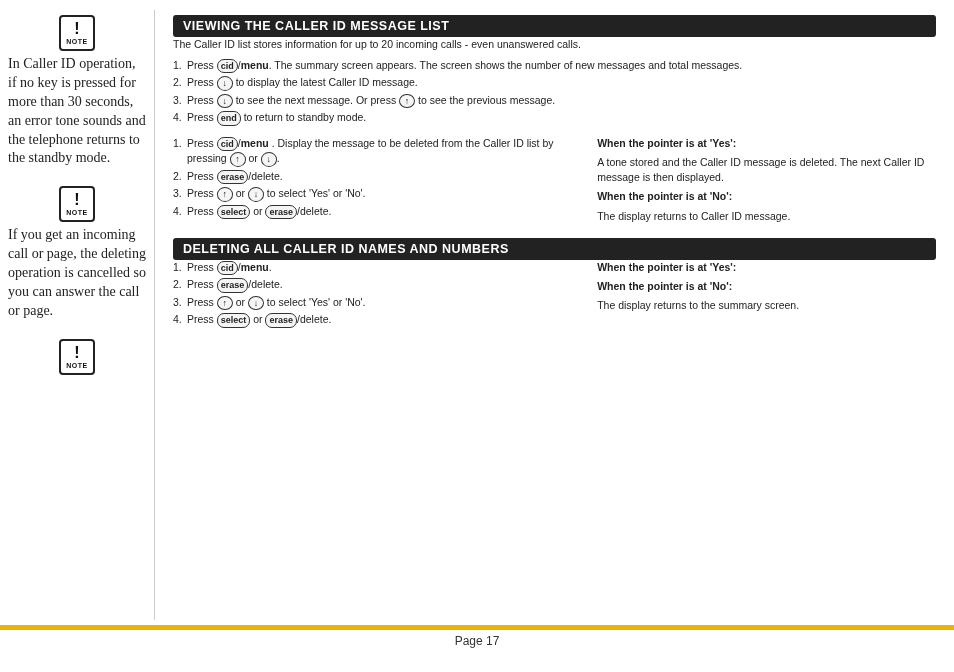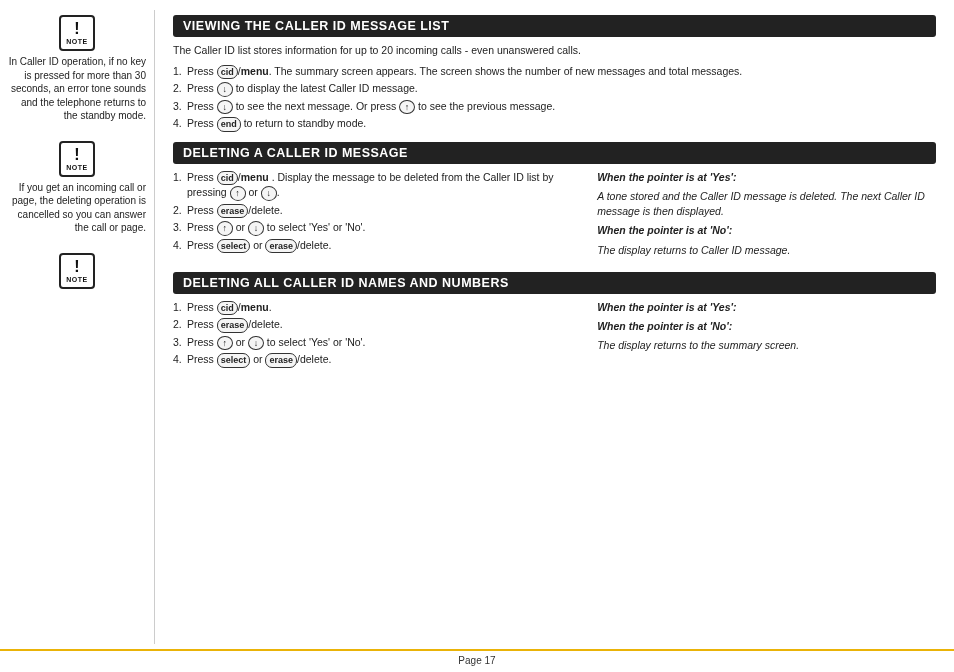--- a/index.html
+++ b/index.html
@@ -54,40 +54,40 @@
       line-height: 1;
     }
     .note-icon .note-label {
       font-size: 7px;
       font-weight: bold;
       color: #111;
       letter-spacing: 0.5px;
       margin-top: 1px;
     }
     .note-text {
-      font-size: 10px;
-      color: #222;
-      text-align: right;
+      font-size: 14px;
+      color: #222;
+      text-align: left;
       line-height: 1.35;
+      font-family: Liberation Serif, serif;
     }
     
     .main-content {
       flex: 1;
       padding: 5px 18px 5px 18px;
       overflow: hidden;
     }
     .section-header {
       background: #222;
       color: #fff;
       font-weight: bold;
       font-size: 12.5px;
       letter-spacing: 0.5px;
       padding: 4px 10px;
       border-radius: 3px;
-      margin-bottom: 6px;
       text-transform: uppercase;
     }
     .section-intro {
       font-size: 10.5px;
       color: #222;
       margin-bottom: 6px;
       line-height: 1.4;
     }
     .steps-list {
       list-style: none;
@@ -123,21 +123,20 @@
       font-size: 10.5px;
       color: #222;
       line-height: 1.45;
     }
     .right-col .when-text {
       font-weight: bold;
       font-size: 10.5px;
     }
     .right-col p {
       margin-bottom: 4px;
-      font-style: italic;
     }
     
     .btn-inline {
       display: inline-block;
       border: 1.5px solid #333;
       border-radius: 50%;
       padding: 0 3px;
       font-size: 9px;
       font-weight: bold;
       line-height: 1.4;
@@ -155,24 +154,24 @@
       font-size: 9px;
       font-weight: bold;
       line-height: 1.4;
       color: #222;
       vertical-align: middle;
       background: #f5f5f5;
     }
     
     .page-footer {
       text-align: center;
-      font-size: 10px;
+      font-size: 12px;
       color: #333;
-      padding: 4px 0 6px 0;
-      border-top: 2px solid #eab308;
+      padding: 4px 0 24px 0;
+      border-top: 5px solid #eab308;
     }
   </style>
 </head>
 <body>
 
 <div class="page-container">
 
   <div class="sidebar">
     <div class="note-block">
       <div class="note-icon">
@@ -216,21 +215,20 @@
         </li>
         <li>
           <span class="step-num">4.</span>
           Press <span class="btn-rect">end</span> to return to standby mode.
         </li>
       </ol>
     </div>
 
 
     <div class="section-gap">
-      <div class="section-header">DELETING A CALLER ID MESSAGE</div>
       <div class="two-col">
         <div class="left-col">
           <ol class="steps-list">
             <li>
               <span class="step-num">1.</span>
               Press <span class="btn-rect">cid</span>/<strong>menu</strong> . Display the message to be deleted from the Caller ID list by pressing <span class="btn-inline">↑</span> or <span class="btn-inline">↓</span>.
             </li>
             <li>
               <span class="step-num">2.</span>
               Press <span class="btn-rect">erase</span>/delete.

